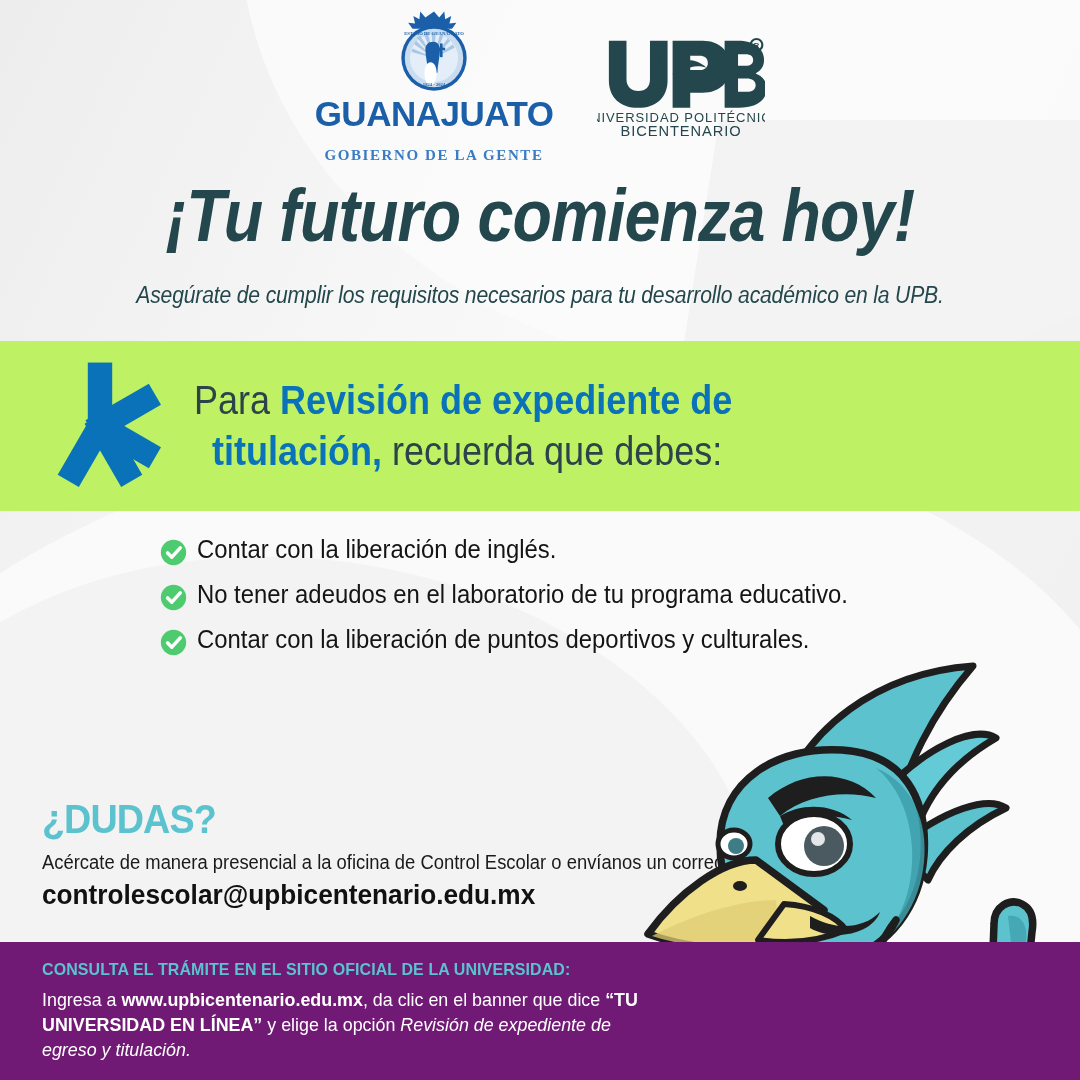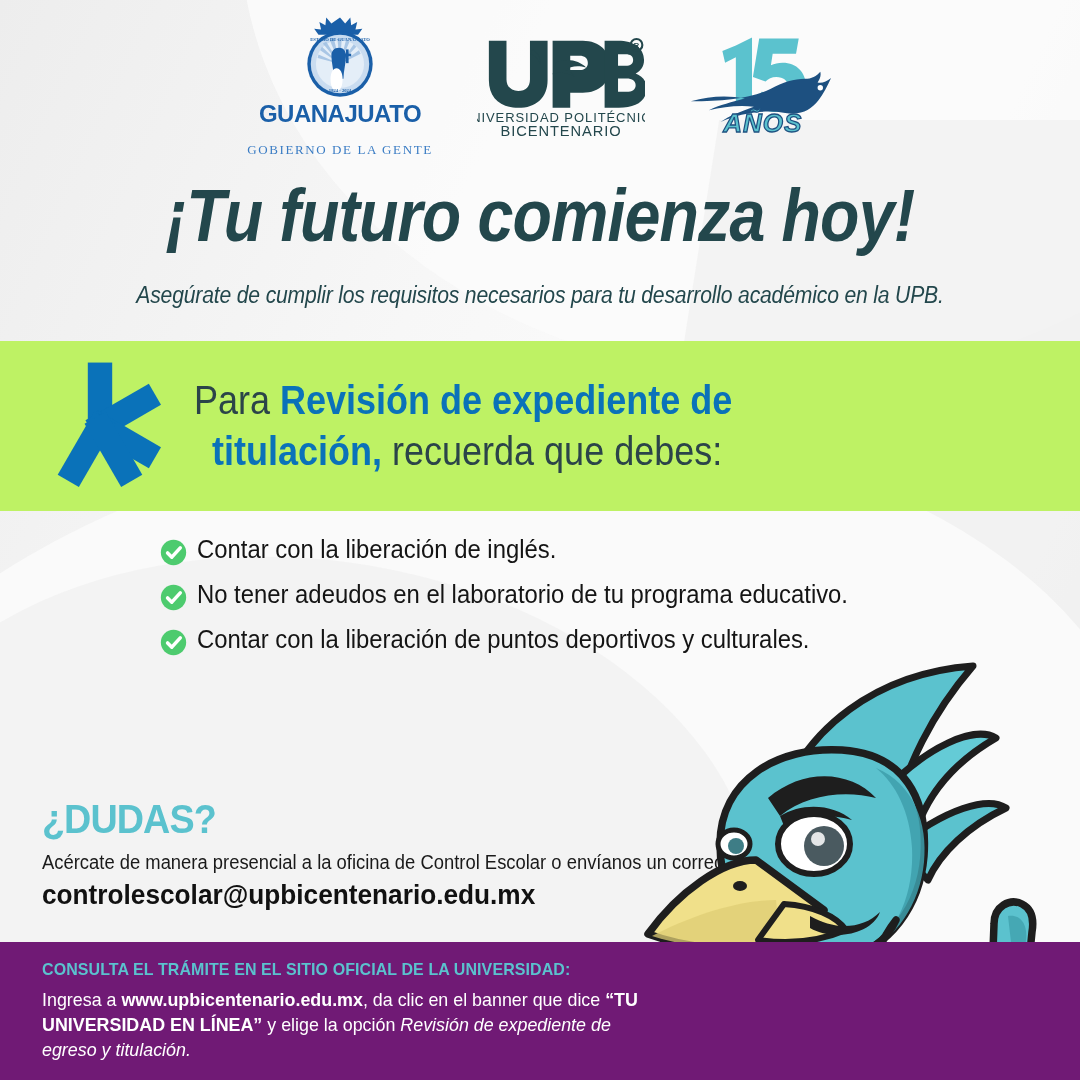--- a/index.html
+++ b/index.html
@@ -77,30 +77,30 @@
     align-items: center;
     justify-content: center;
     gap: 44px;
   }
   .logo-block { display: flex; flex-direction: column; align-items: center; }
 
   .gto-seal { width: 86px; height: 86px; display: block; }
   .gto-word {
     font-family: "Liberation Sans", sans-serif;
     font-weight: bold;
-    font-size: 24px;
+    font-size: 35px;
     letter-spacing: -0.5px;
     color: #1A5FA8;
     line-height: 1;
     margin-top: 1px;
   }
   .gto-sub {
     font-family: "Liberation Serif", serif;
-    font-weight: normal;
-    font-size: 13px;
+    font-weight: bold;
+    font-size: 15px;
     letter-spacing: 1.6px;
     color: #3A7CC4;
     margin-top: 16px;
   }
 
   .upb-logo { width: 168px; height: 104px; display: block; }
   .anos-logo { width: 144px; height: 106px; display: block; }
 
   
   .headline {
@@ -329,33 +329,20 @@
           <path d="M94 34 c14 -6 28 -2 36 6 c-11 -3 -19 -1 -25 3 c5 1 9 4 11 8 c-9 -5 -18 -6 -26 -3z"></path>
           <path d="M66 18 c7 5 10 12 10 19 c-3 -7 -7 -11 -12 -13z"></path>
           <circle cx="190" cy="13" r="7" fill="none" stroke="#23474C" stroke-width="2.5"></circle>
           <text x="190" y="17" text-anchor="middle" font-family="Liberation Sans, sans-serif" font-size="9" font-weight="bold">R</text>
         </g>
         <text x="100" y="105" text-anchor="middle" fill="#23474C" font-family="Liberation Sans, sans-serif" font-size="15.5" letter-spacing="1.1">UNIVERSIDAD POLITÉCNICA</text>
         <text x="100" y="122" text-anchor="middle" fill="#23474C" font-family="Liberation Sans, sans-serif" font-size="17.5" letter-spacing="1.1">BICENTENARIO</text>
       </svg>
     </div>
 
-    <div class="logo-block">
-      <svg class="anos-logo" viewBox="0 0 160 118">
-        <g fill="#5BC2CE">
-          <path d="M52 14 l18 -9 v72 h-18 v-50 l-12 6 -3 -13z"></path>
-          <path d="M78 6 h44 l-3 17 h-26 l-2 13 c4 -2 8 -3 13 -3 c16 0 26 11 26 26 c0 18 -13 29 -32 29 c-10 0 -19 -3 -25 -8 l8 -15 c5 4 10 6 16 6 c8 0 13 -4 13 -11 c0 -7 -5 -11 -13 -11 c-5 0 -9 2 -12 5 l-14 -5z"></path>
-        </g>
-        <g fill="#1D5080">
-          <path d="M2 76 c20 -6 42 -7 60 -3 c-14 4 -28 7 -40 13 c16 -4 34 -6 50 -4 c-14 5 -27 10 -37 17 c22 -10 48 -14 72 -10 c18 3 28 -3 37 -14 c5 -7 10 -16 14 -25 c-5 4 -10 6 -15 5 c3 -4 4 -8 3 -12 c-4 5 -10 8 -17 8 c-12 0 -25 4 -38 11 c-22 11 -52 14 -89 14z"></path>
-          <circle cx="146" cy="61" r="3" fill="#FFFFFF"></circle>
-        </g>
-        <text x="82" y="110" text-anchor="middle" fill="#5BC2CE" stroke="#1D5080" stroke-width="1.4" font-family="Liberation Sans, sans-serif" font-size="29" font-weight="bold" font-style="italic" letter-spacing="1">AÑOS</text>
-      </svg>
-    </div>
 
   </div>
 
   <div class="headline">¡Tu futuro comienza hoy!</div>
   <div class="subhead">Asegúrate de cumplir los requisitos necesarios para tu desarrollo académico en la UPB.</div>
 
   <div class="blue-band">
     <div class="asterisk-wrap">
       <svg class="asterisk" viewBox="0 0 100 104">
         <g fill="#0A72B9">

